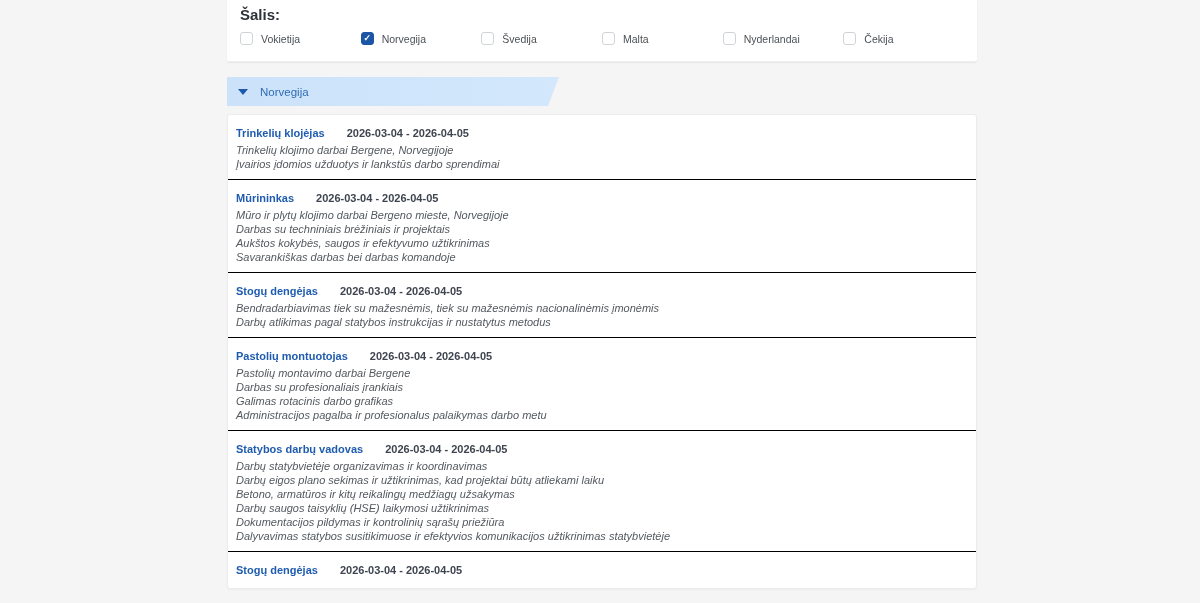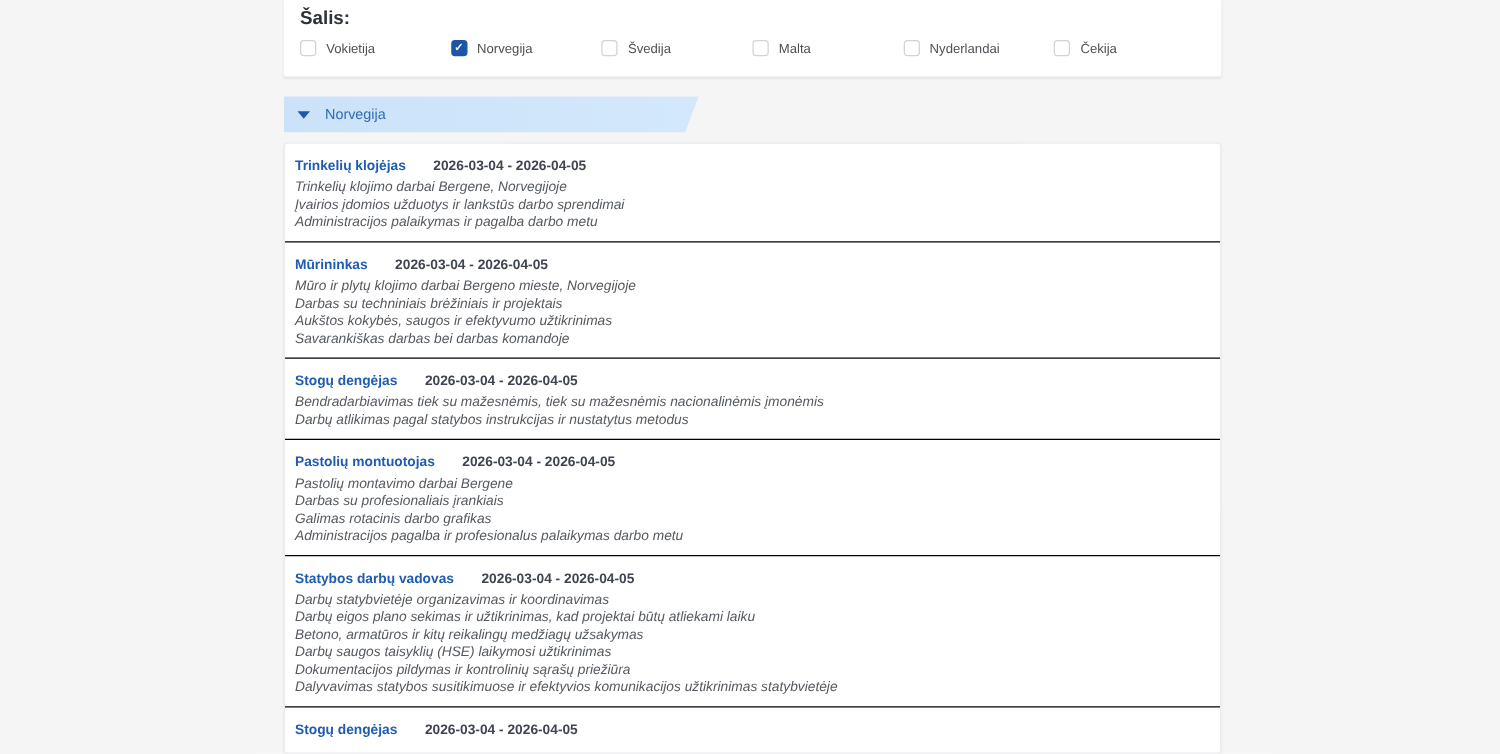--- a/index.html
+++ b/index.html
@@ -110,21 +110,20 @@
     <div class="group-banner">
       <span class="caret"></span>
       <span class="group-label">Norvegija</span>
     </div>
 
     <section class="jobs-card" id="jobs-list">
         <article class="job">
           <div class="job-head"><a class="job-title">Trinkelių klojėjas</a><span class="job-dates">2026-03-04 - 2026-04-05</span></div>
           <div class="job-line">Trinkelių klojimo darbai Bergene, Norvegijoje</div>
           <div class="job-line">Įvairios įdomios užduotys ir lankstūs darbo sprendimai</div>
-          <div class="job-line">Administracijos palaikymas ir pagalba darbo metu</div>
         </article>
         <article class="job">
           <div class="job-head"><a class="job-title">Mūrininkas</a><span class="job-dates">2026-03-04 - 2026-04-05</span></div>
           <div class="job-line">Mūro ir plytų klojimo darbai Bergeno mieste, Norvegijoje</div>
           <div class="job-line">Darbas su techniniais brėžiniais ir projektais</div>
           <div class="job-line">Aukštos kokybės, saugos ir efektyvumo užtikrinimas</div>
           <div class="job-line">Savarankiškas darbas bei darbas komandoje</div>
         </article>
         <article class="job">
           <div class="job-head"><a class="job-title">Stogų dengėjas</a><span class="job-dates">2026-03-04 - 2026-04-05</span></div>

